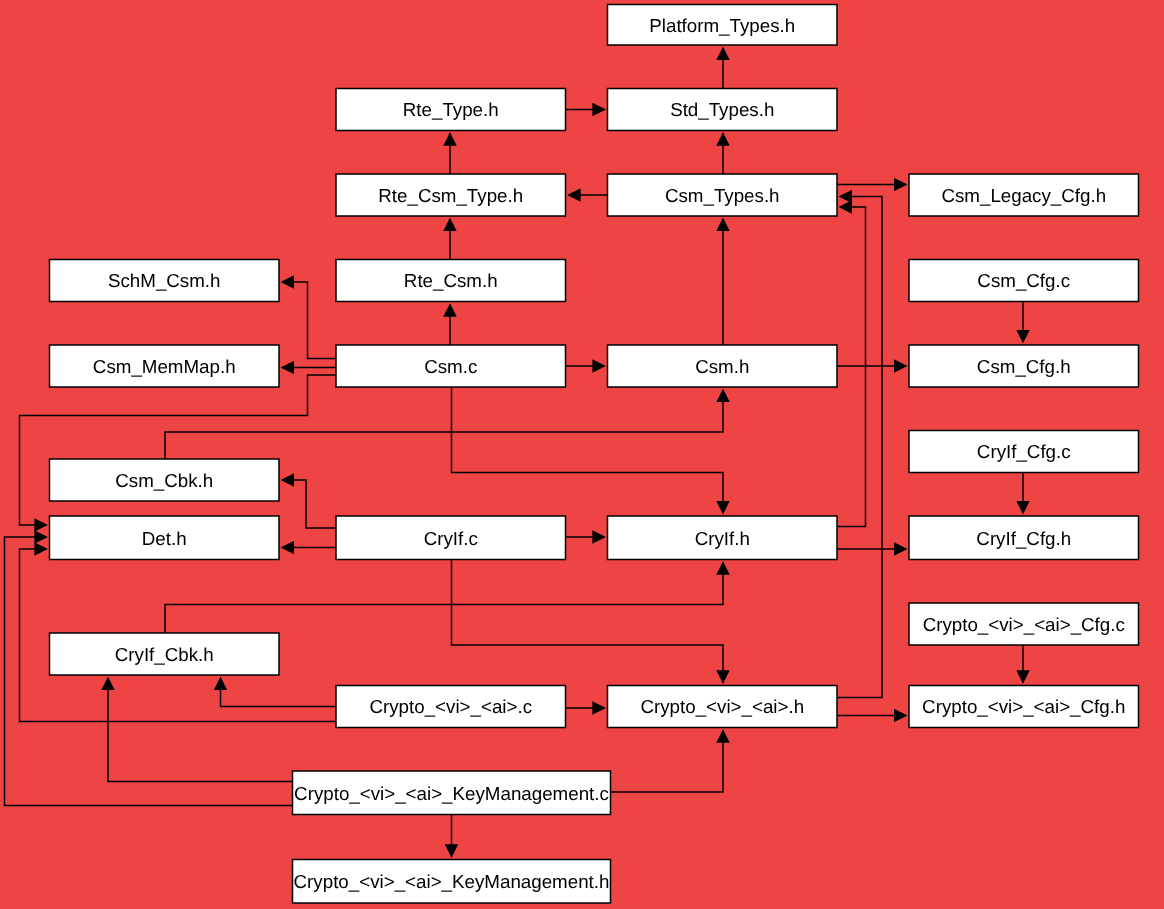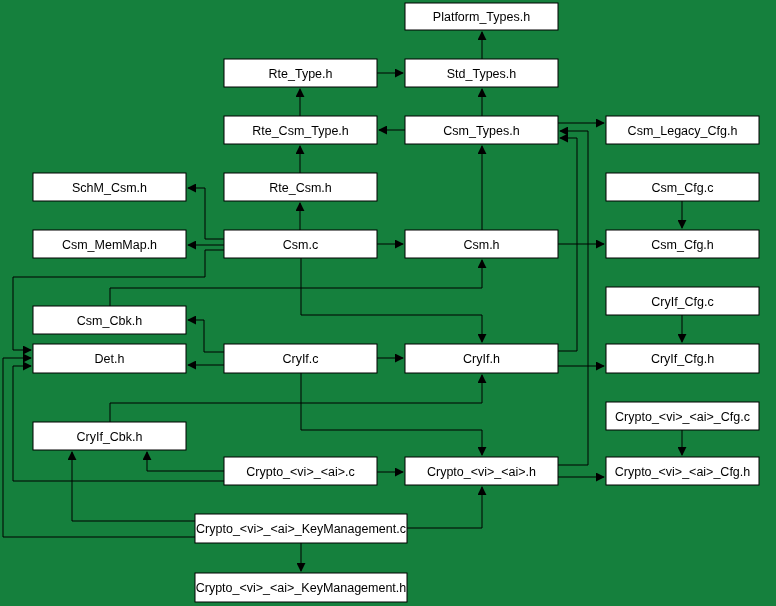--- a/index.html
+++ b/index.html
@@ -1,20 +1,20 @@
 <!DOCTYPE html>
 <html><head>
 <meta charset="utf-8">
 <style>
   html, body { margin: 0; padding: 0; background: #ffffff; }
   .canvas {
     position: relative;
     width: 776px;
     height: 606px;
-    background: #15803d;
+    background: #ef4444;
     font-family: "Liberation Sans", sans-serif;
   }
   svg { display: block; }
   .node-rect { fill: #ffffff; stroke: #000000; stroke-width: 1; }
   .node-label {
     font-family: "Liberation Sans", sans-serif;
     font-size: 12.5px;
     fill: #000000;
     text-anchor: middle;
   }

